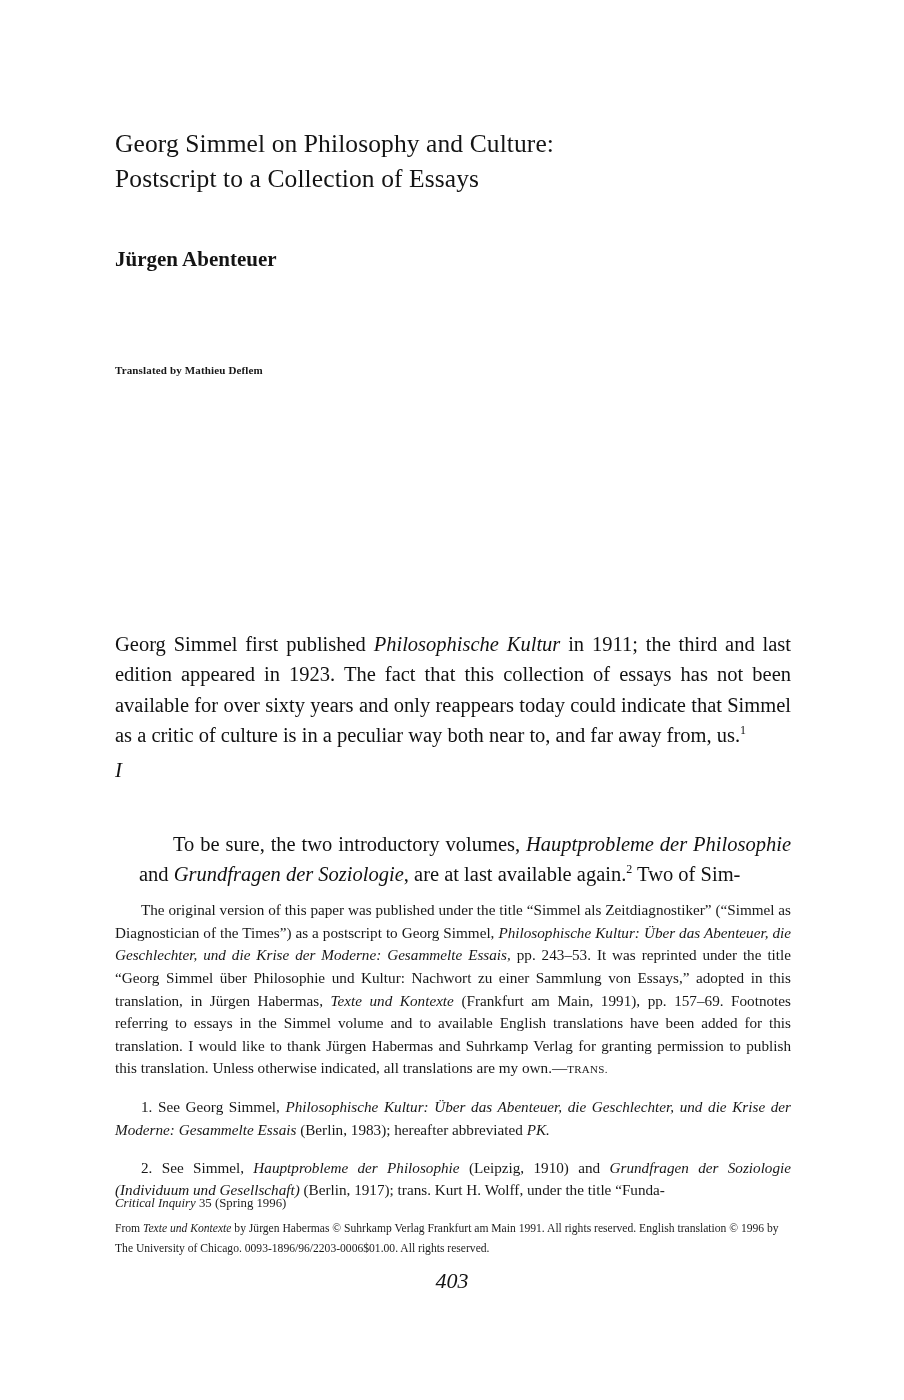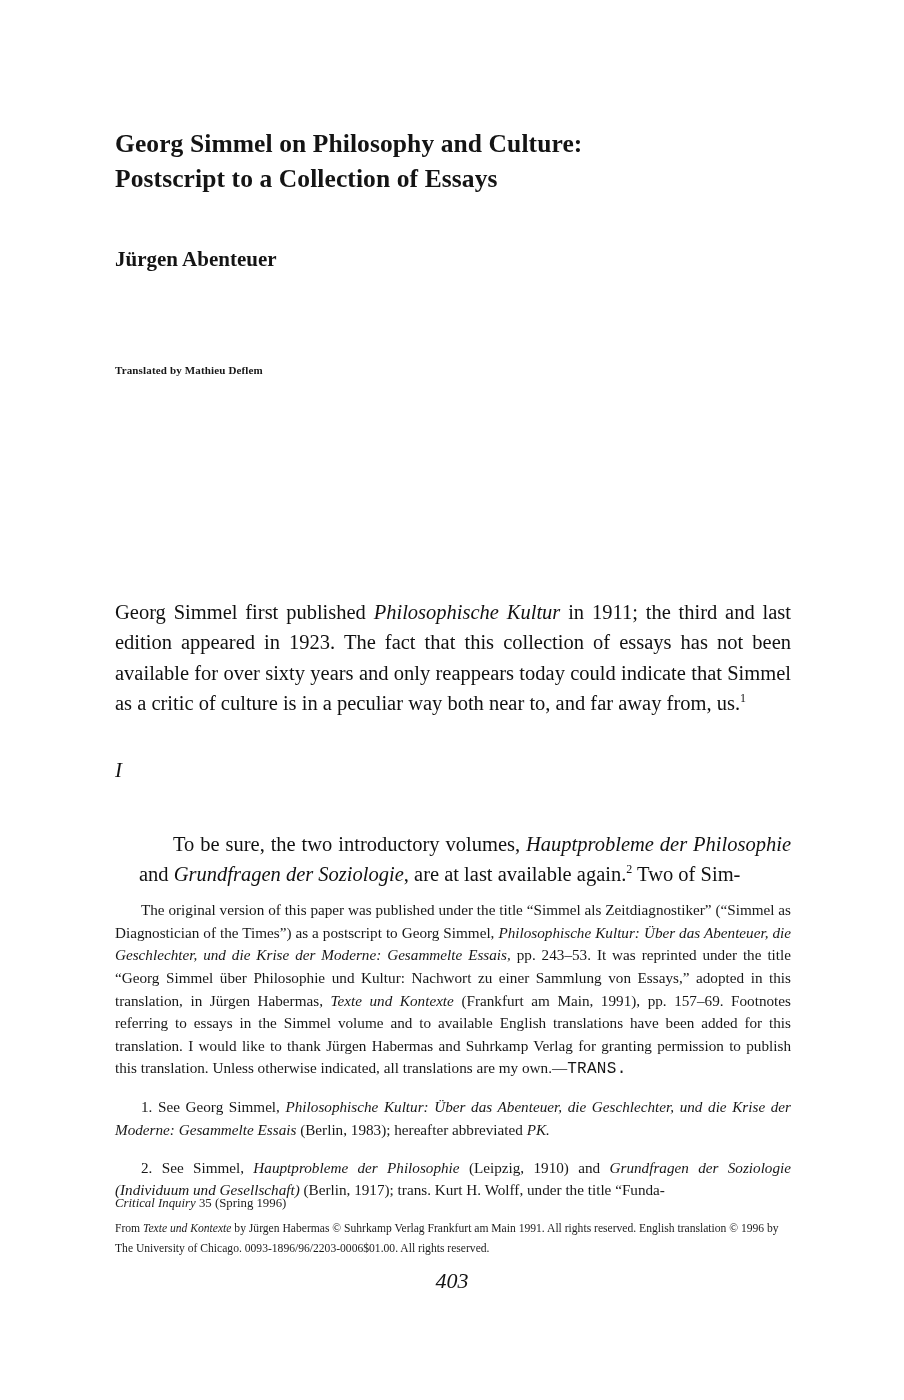--- a/index.html
+++ b/index.html
@@ -28,21 +28,21 @@
   .col {
     position: absolute;
     left: 115px;
     width: 676px;
   }
 
   
   #title-block { top: 126px; }
   .title-line {
     font-size: 25.5px;
-    font-weight: bold;
+    font-weight: normal;
     line-height: 35px;
     letter-spacing: 0.1px;
     color: #141414;
   }
 
   
   #author-block { top: 245px; }
   .author-name {
     font-size: 21px;
     font-weight: bold;
@@ -54,21 +54,21 @@
   #translator-block { top: 358px; }
   .translator-line {
     font-size: 11px;
     font-weight: bold;
     line-height: 24px;
     letter-spacing: 0.15px;
     color: #161616;
   }
 
   
-  #lead-block { top: 576px; }
+  #lead-block { top: 608px; }
   .lead-par {
     font-size: 20.5px;
     line-height: 30.6px;
     text-align: justify;
     text-justify: inter-word;
     color: #111;
     hyphens: none;
   }
   .lead-par .sup {
     font-size: 12px;
@@ -107,23 +107,22 @@
   .footnote-par {
     font-size: 15.2px;
     line-height: 22.6px;
     text-align: justify;
     color: #171717;
     text-indent: 26px;
     hyphens: none;
   }
   .footnote-par + .footnote-par { margin-top: 0; }
   .smallcaps {
-    font-size: 16px;
+    font-size: 11px;
     letter-spacing: 0.3px;
-    font-family: Liberation Mono, monospace;
   }
 
   
   #colophon-block { top: 1194px; }
   .colophon-journal {
     font-size: 12.8px;
     line-height: 19px;
     color: #1c1c1c;
     margin-bottom: 6px;
   }

